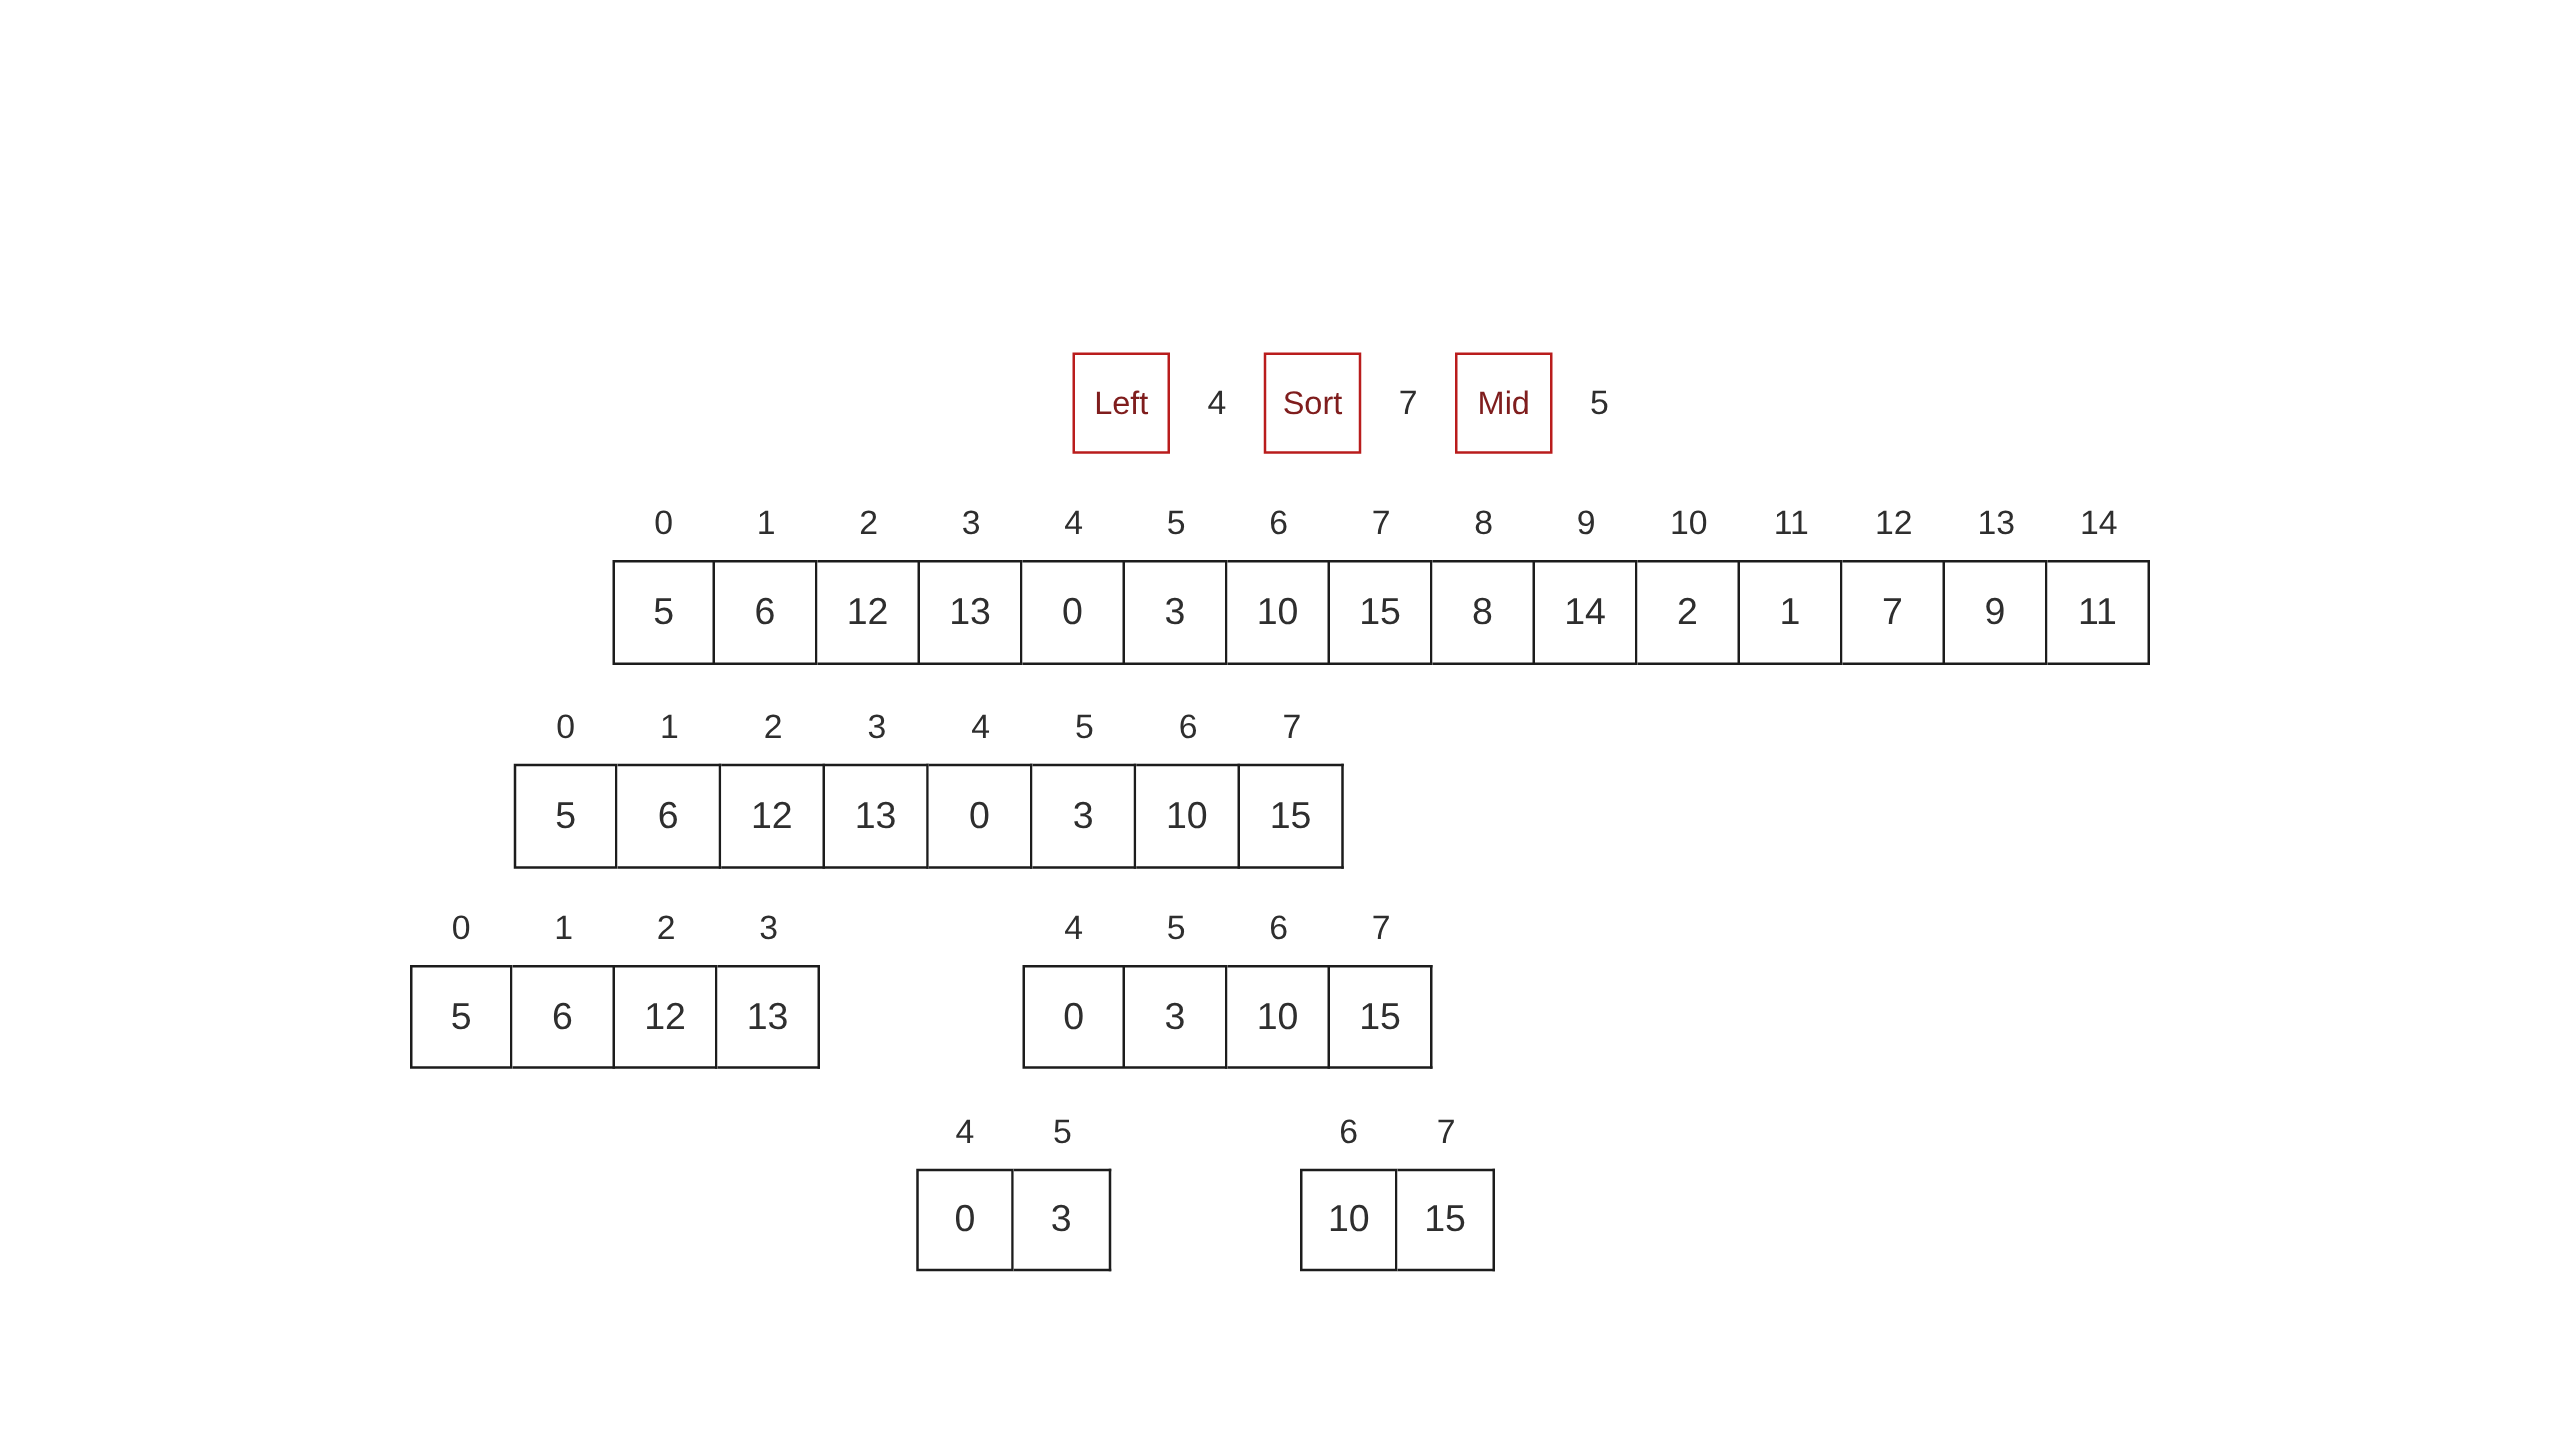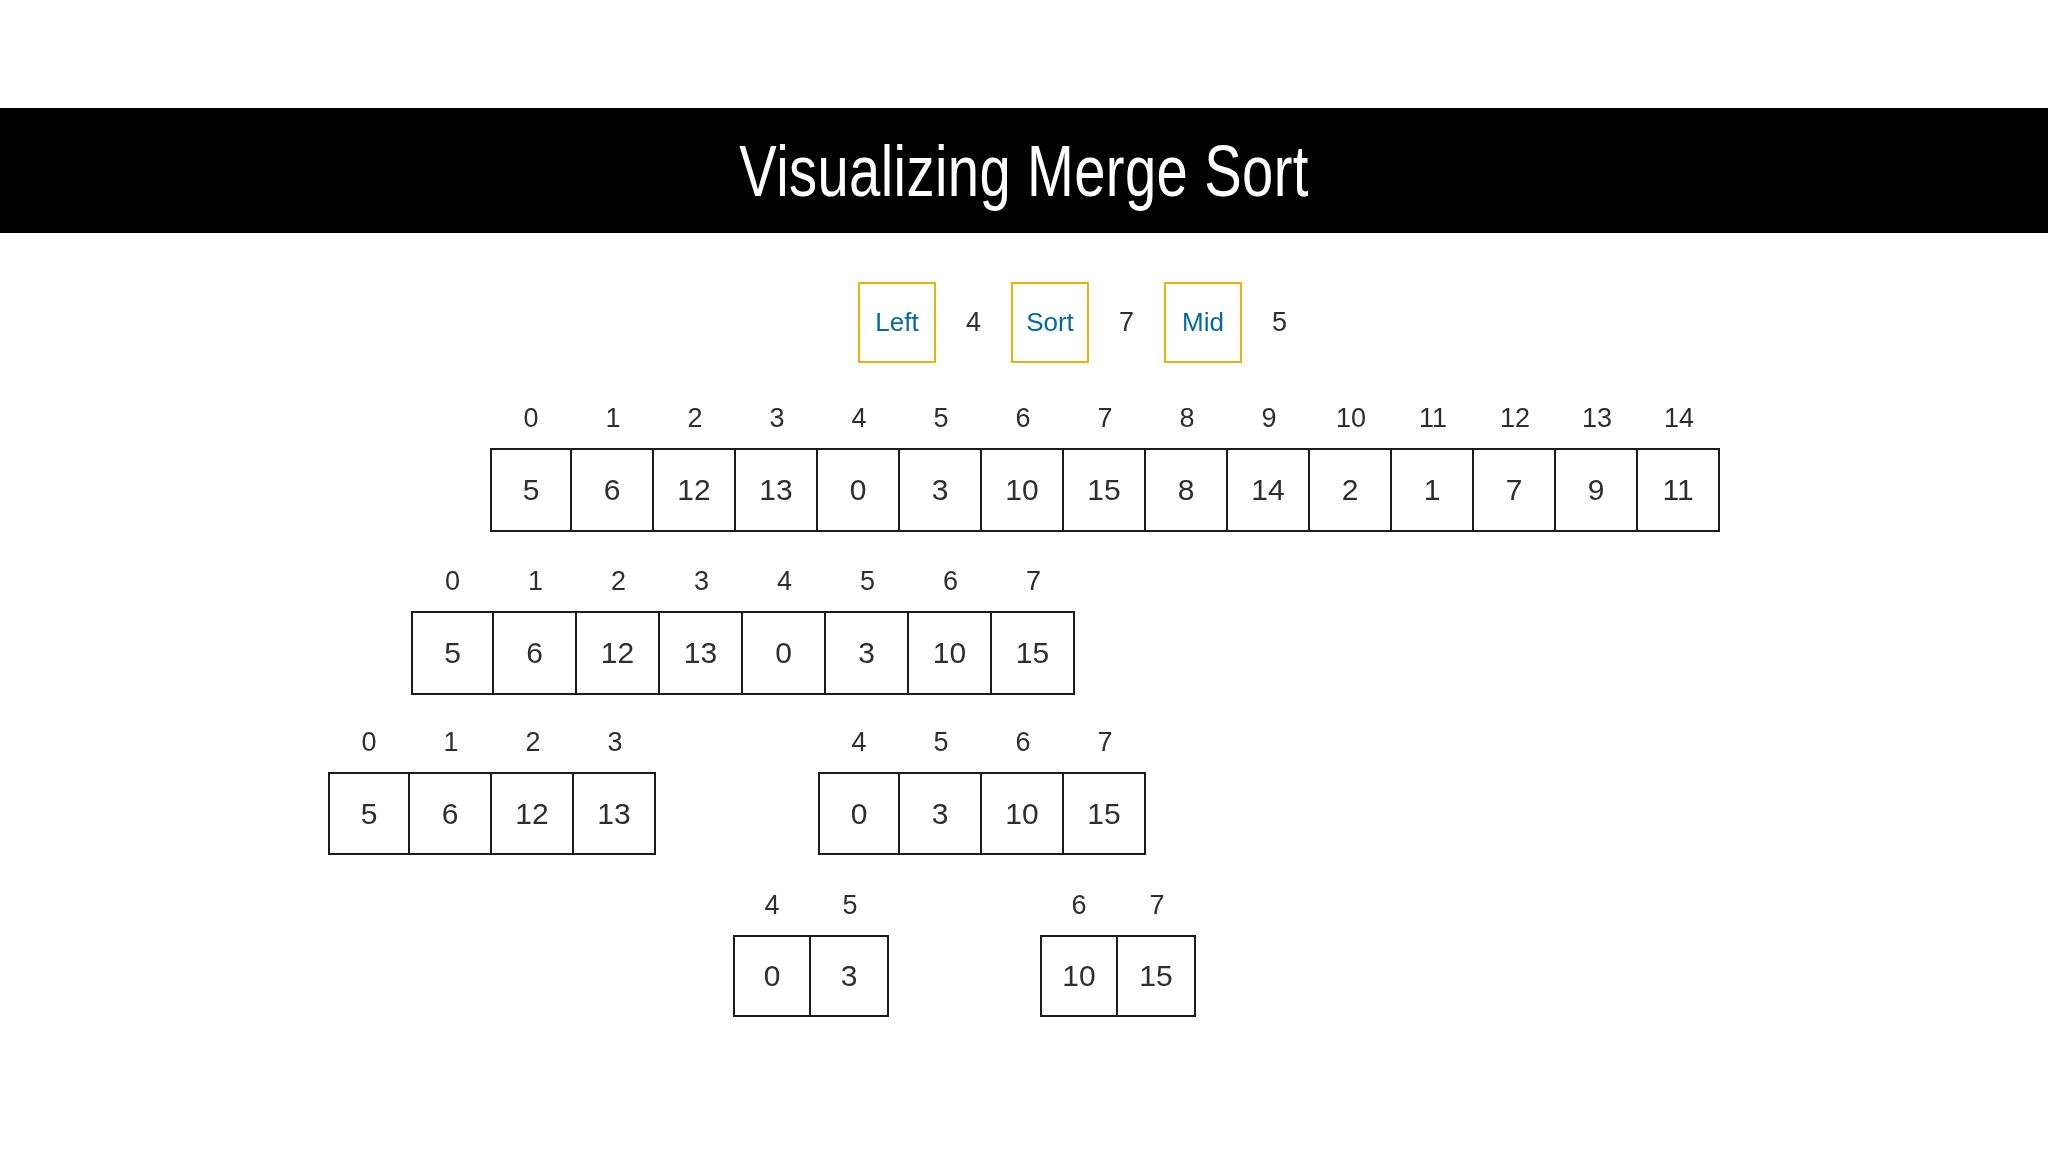--- a/index.html
+++ b/index.html
@@ -33,25 +33,25 @@
 
   
   .vars {
     position: absolute;
     left: 858px; top: 282px;
     height: 81px;
     display: flex; align-items: center;
   }
   .var-box {
     width: 78px; height: 81px;
-    border: 2px solid #eab308;
+    border: 2px solid #b91c1c;
     background: #ffffff;
     display: flex; align-items: center; justify-content: center;
     font-size: 26px;
-    color: #0369a1;
+    color: #7f1d1d;
   }
   .var-value {
     width: 75px;
     text-align: center;
     font-size: 27px;
     color: #2e2e2e;
   }
 
   
   .array { position: absolute; }
@@ -75,23 +75,20 @@
     font-size: 30px;
     color: #2e2e2e;
   }
   .cell:first-child { border-left: 2px solid #1c1c1c; }
 </style>
 </head>
 <body>
 
 <div class="page">
 
-  <header class="banner">
-    <h1>Visualizing Merge Sort</h1>
-  </header>
 
   <div class="vars">
     <div class="var-box">Left</div>
     <div class="var-value">4</div>
     <div class="var-box">Sort</div>
     <div class="var-value">7</div>
     <div class="var-box">Mid</div>
     <div class="var-value">5</div>
   </div>
 

